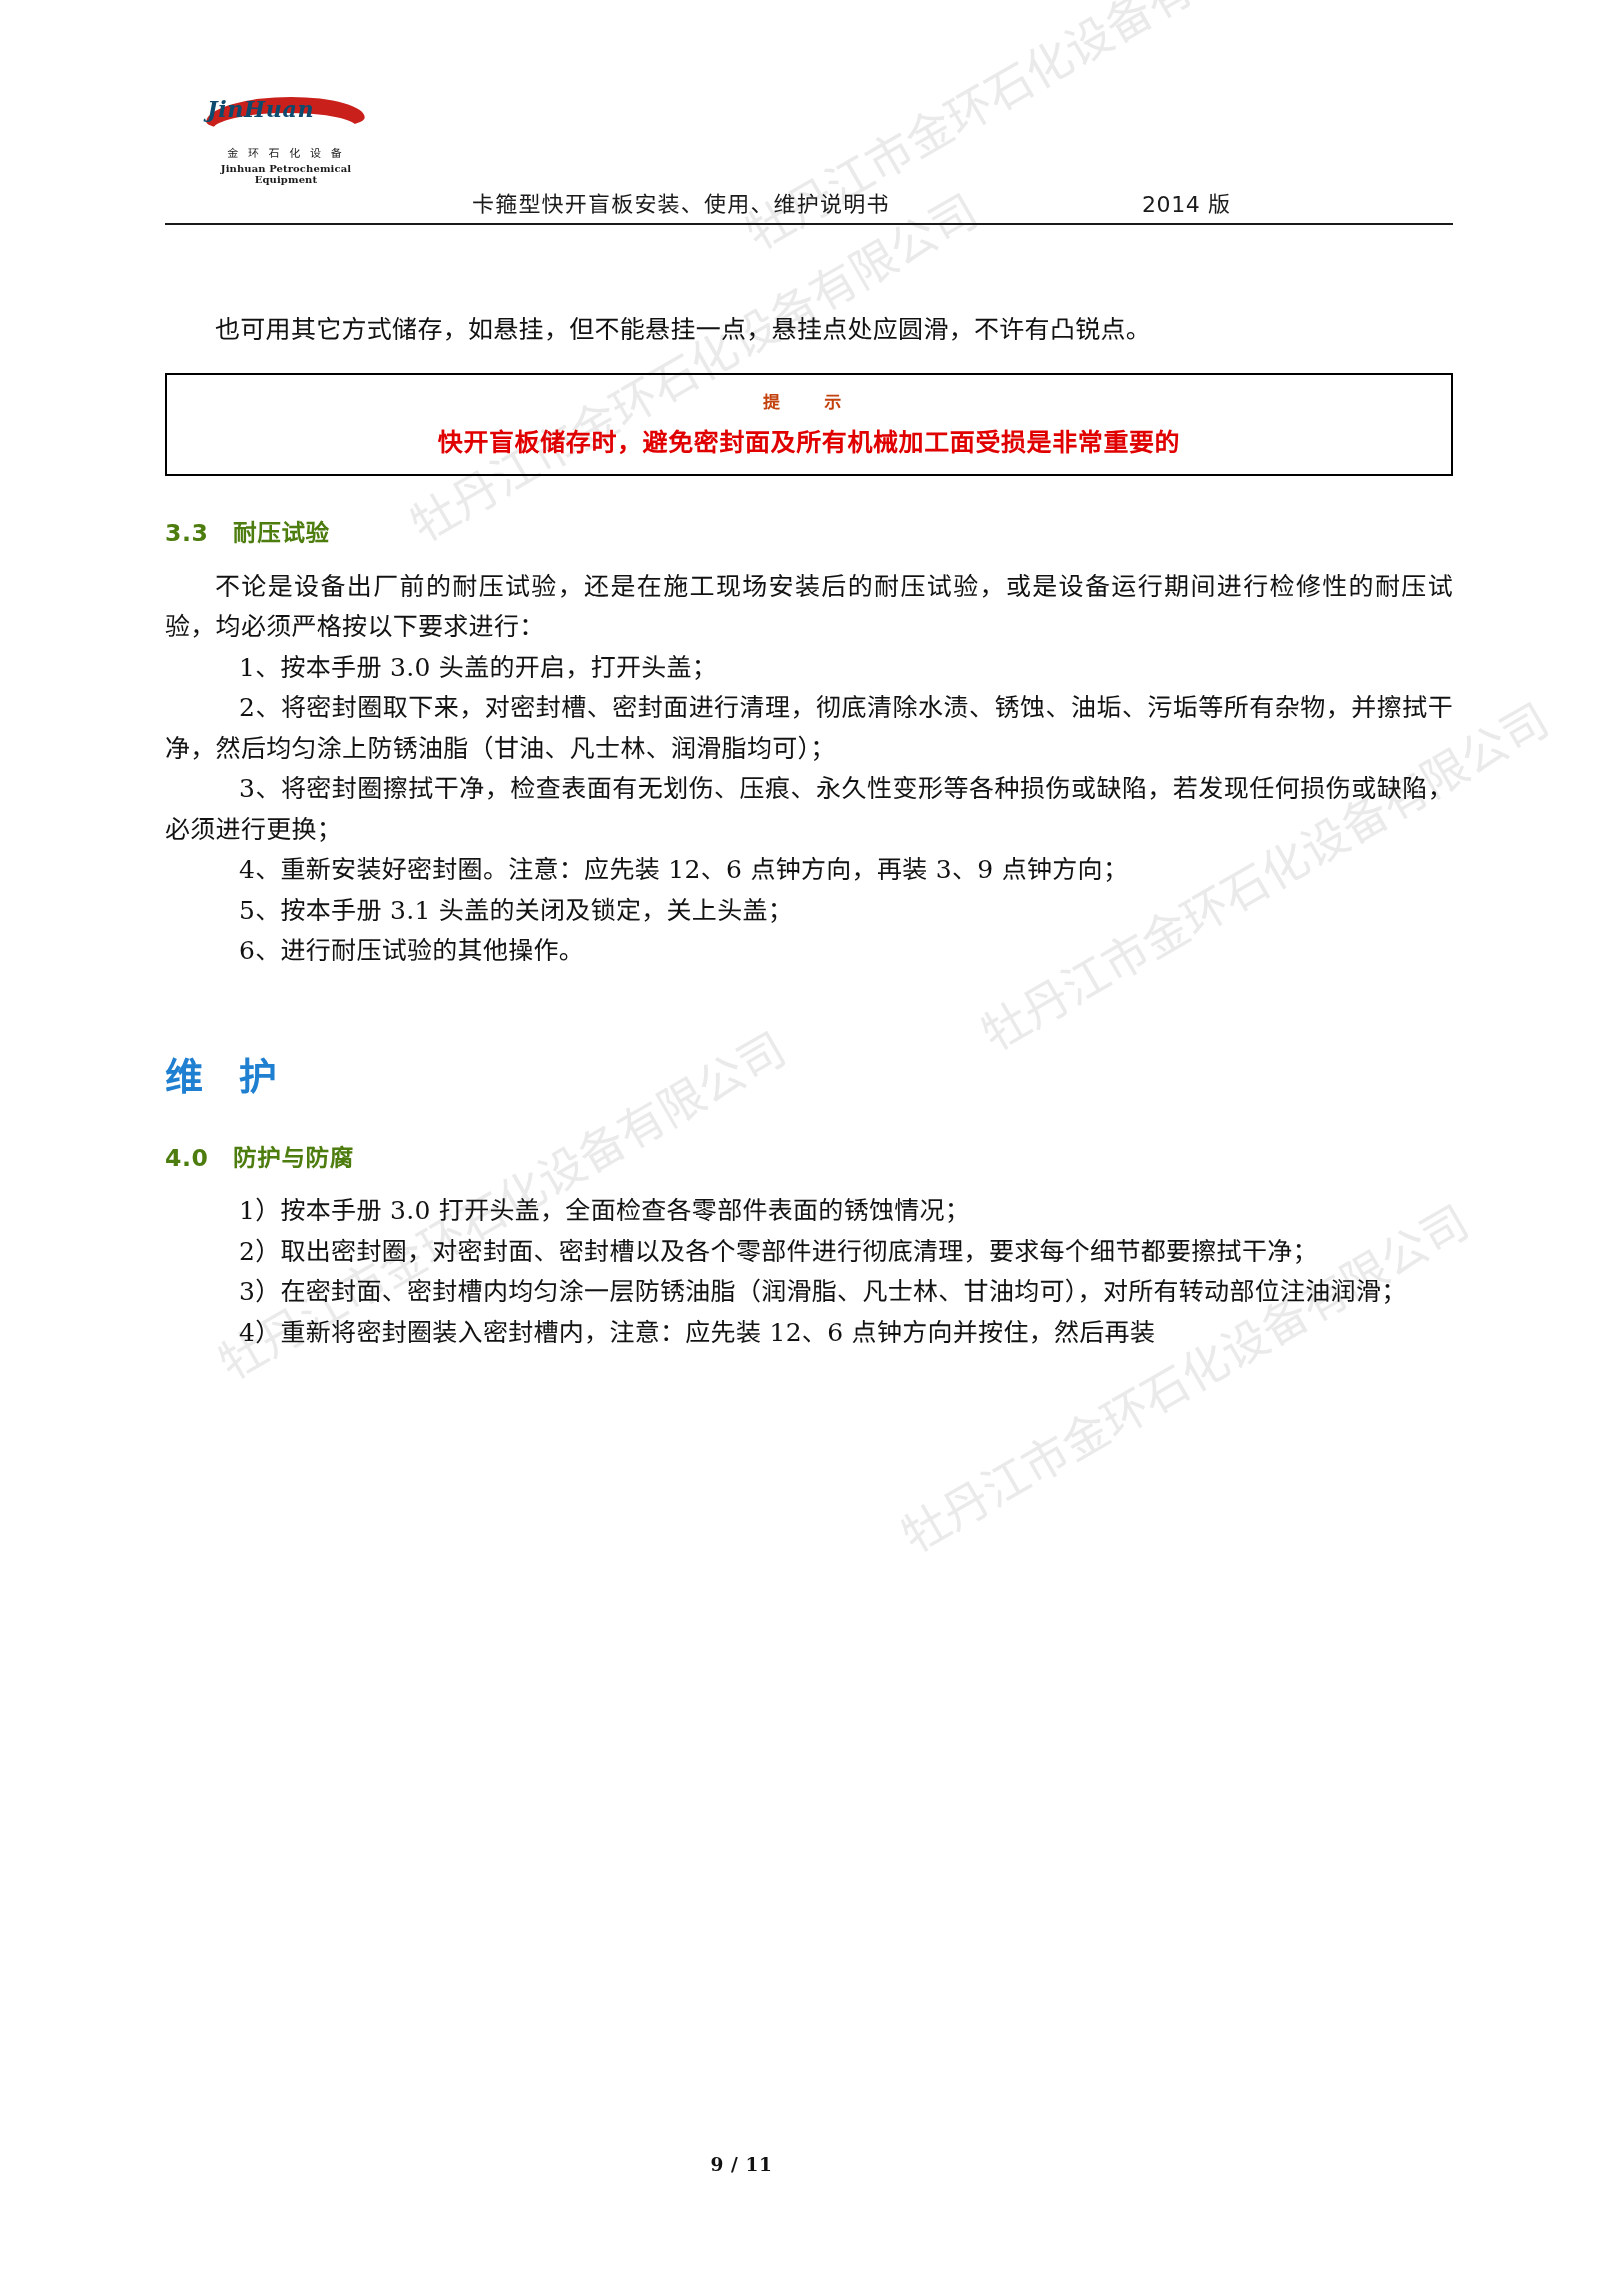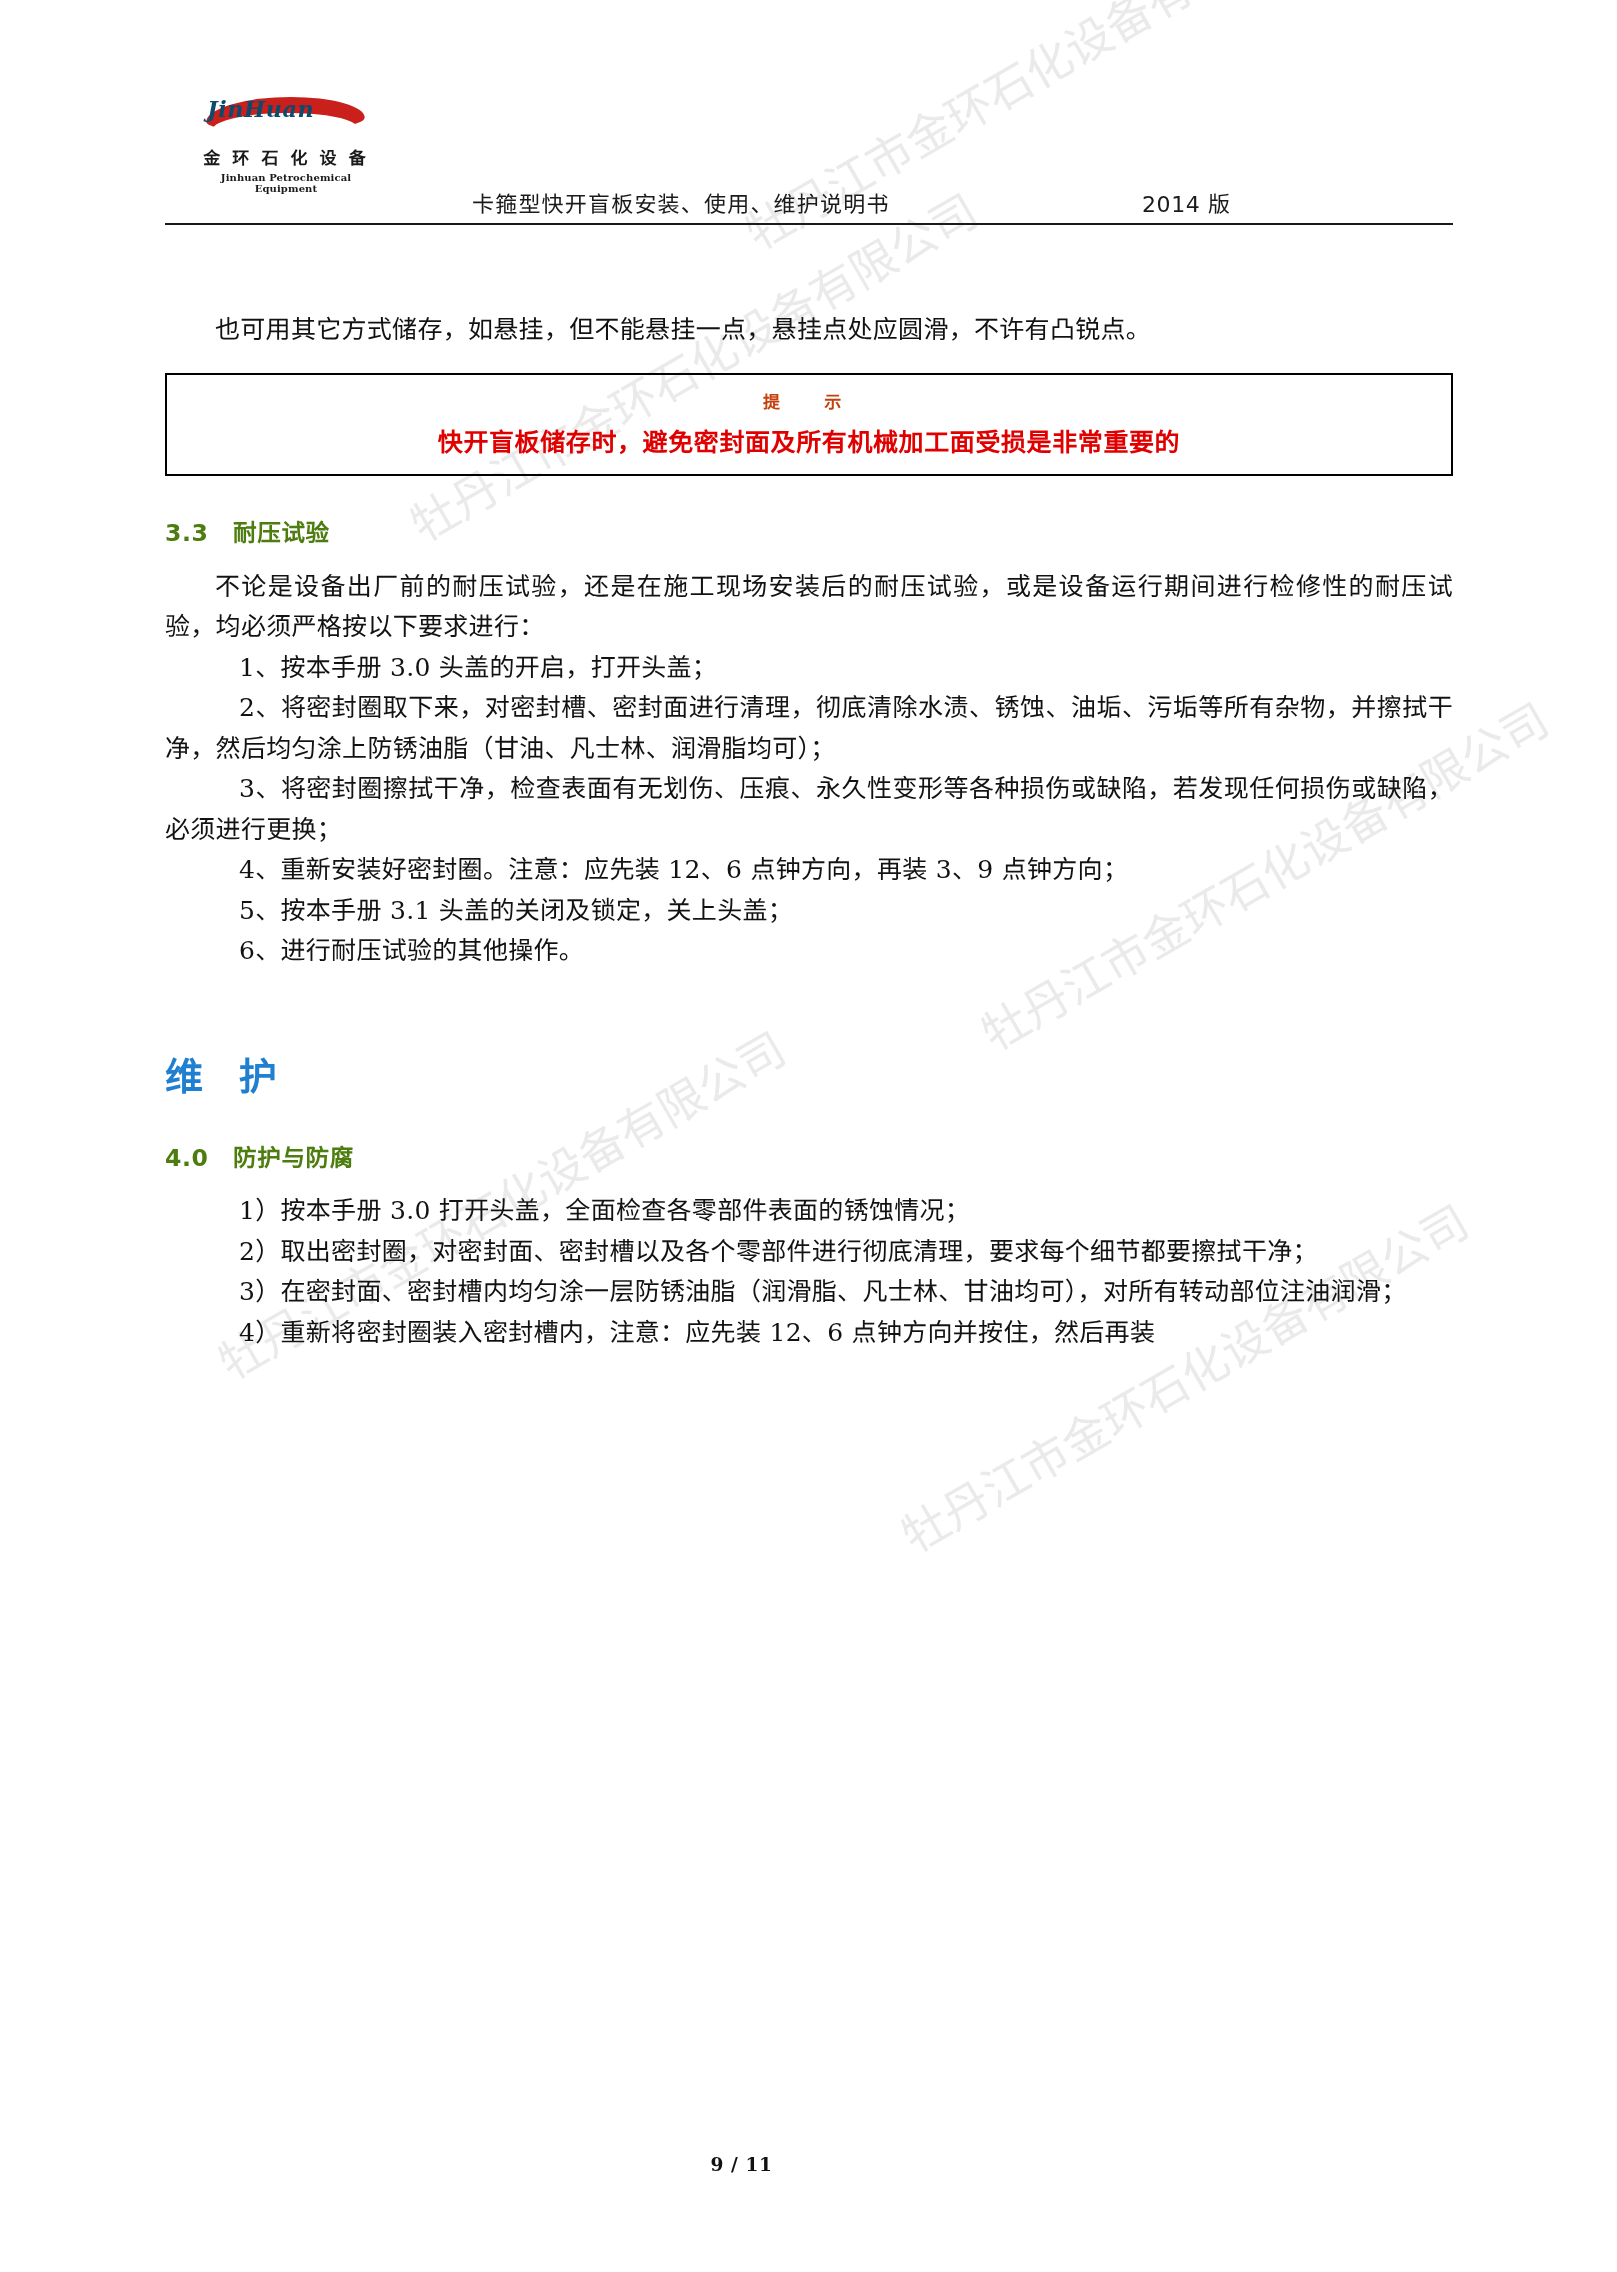--- a/index.html
+++ b/index.html
@@ -85,24 +85,24 @@
     font-family: "DejaVu Serif", "Liberation Serif", serif;
     font-style: italic;
     font-weight: bold;
     font-size: 22.3px;
     color: #0c4a6e;
     letter-spacing: 0.6px;
     z-index: 2;
   }
   .logo-cn {
     margin-top: 2.5px;
-    font-size: 17px;
+    font-size: 11px;
     letter-spacing: 3.1px;
     color: #1a1a1a;
-    font-weight: 700;
+    font-weight: 400;
   }
   .logo-en {
     margin-top: 3.1px;
     font-size: 10px;
     letter-spacing: 0.1px;
     color: #1a1a1a;
     font-weight: 600;
     font-family: "DejaVu Serif", "Liberation Serif", serif;
   }
   .header-title {

